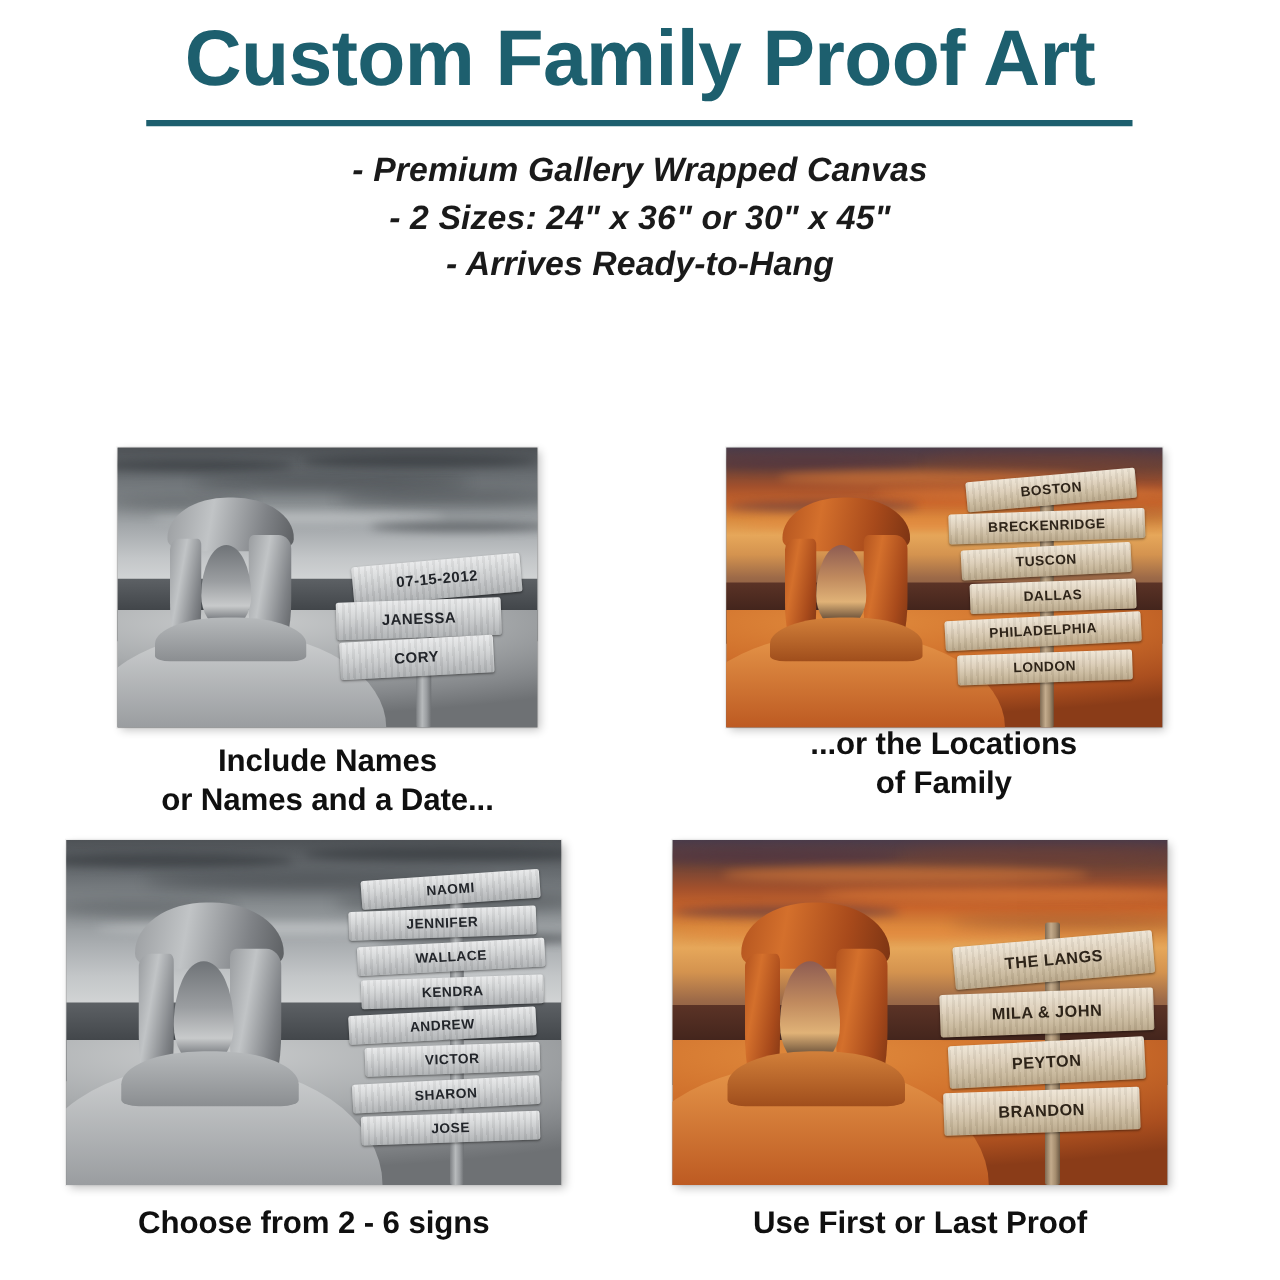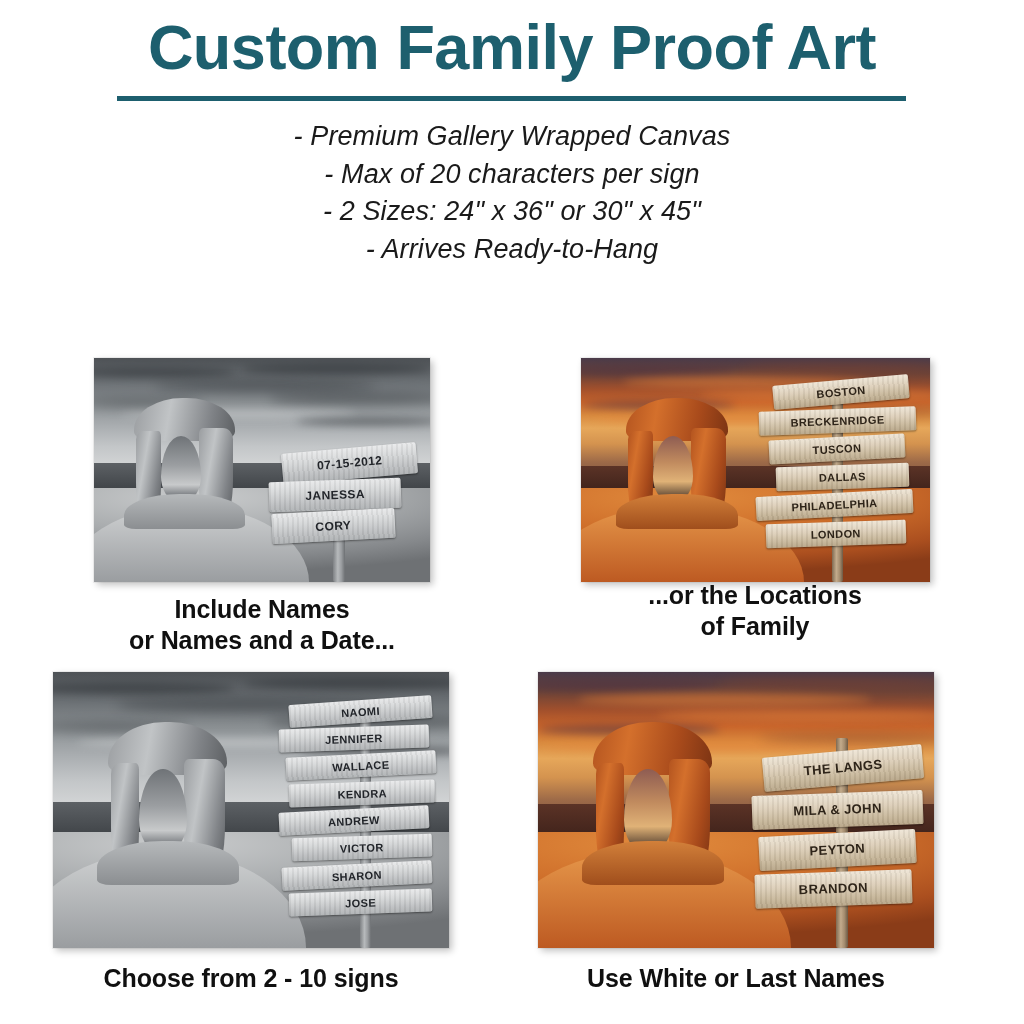--- a/index.html
+++ b/index.html
@@ -30,21 +30,21 @@
   }
 
   
   .bullets{
     position:absolute;left:0;top:118px;width:1024px;
     text-align:center;
   }
   .bullet{
     font-size:27px;
     font-style:italic;
-    font-weight:400;
+    font-weight:700;
     color:#1a1a1a;
     line-height:37.5px;
     letter-spacing:0.1px;
     white-space:nowrap;
   }
 
   
   .grid{position:absolute;left:0;top:0;width:1024px;height:1024px;}
 
   .cell{position:absolute;}
@@ -161,21 +161,20 @@
 </head>
 <body>
 
 <div class="header">
   <div class="title">Custom Family Proof Art</div>
   <div class="title-rule"></div>
 </div>
 
 <div class="bullets">
   <div class="bullet">- Premium Gallery Wrapped Canvas</div>
-  <div class="bullet">- Max of 20 characters per sign</div>
   <div class="bullet">- 2 Sizes: 24" x 36" or 30" x 45"</div>
   <div class="bullet">- Arrives Ready-to-Hang</div>
 </div>
 
 <div class="grid">
 
   <div class="cell">
     <div class="photo" style="left:94px;top:358px;width:336px;height:224px;">
       <div class="scene">
         <div class="sky bw">
@@ -331,21 +330,21 @@
             <div class="grain"></div>
               <span>SHARON</span>
           </div>
           <div class="board bw" style="left:6%;top:77%;width:84%;height:9.4%;font-size:11px;transform:rotate(-2deg);">
             <div class="grain"></div>
               <span>JOSE</span>
           </div>
         </div>
       </div>
     </div>
-    <div class="caption" style="left:49px;top:963px;width:404px;">Choose from 2 - 10 signs</div>
+    <div class="caption" style="left:49px;top:963px;width:404px;">Choose from 2 - 6 signs</div>
   </div>
 
   <div class="cell">
     <div class="photo" style="left:538px;top:672px;width:396px;height:276px;">
       <div class="scene">
         <div class="sky color">
           <div class="cloud" style="left:-6%;top:5%;width:52%;height:11px;"></div>
           <div class="cloud hot" style="left:10%;top:13%;width:74%;height:13px;"></div>
           <div class="cloud l" style="left:46%;top:3%;width:60%;height:12px;"></div>
           <div class="cloud hot" style="left:30%;top:24%;width:76%;height:11px;"></div>
@@ -379,16 +378,16 @@
             <div class="grain"></div>
               <span>PEYTON</span>
           </div>
           <div class="board color" style="left:2%;top:64%;width:86%;height:16%;font-size:13px;transform:rotate(-2deg);">
             <div class="grain"></div>
               <span>BRANDON</span>
           </div>
         </div>
       </div>
     </div>
-    <div class="caption" style="left:534px;top:963px;width:404px;">Use White or Last Names</div>
+    <div class="caption" style="left:534px;top:963px;width:404px;">Use First or Last Proof</div>
   </div>
 
 </div>
 
 </body></html>

